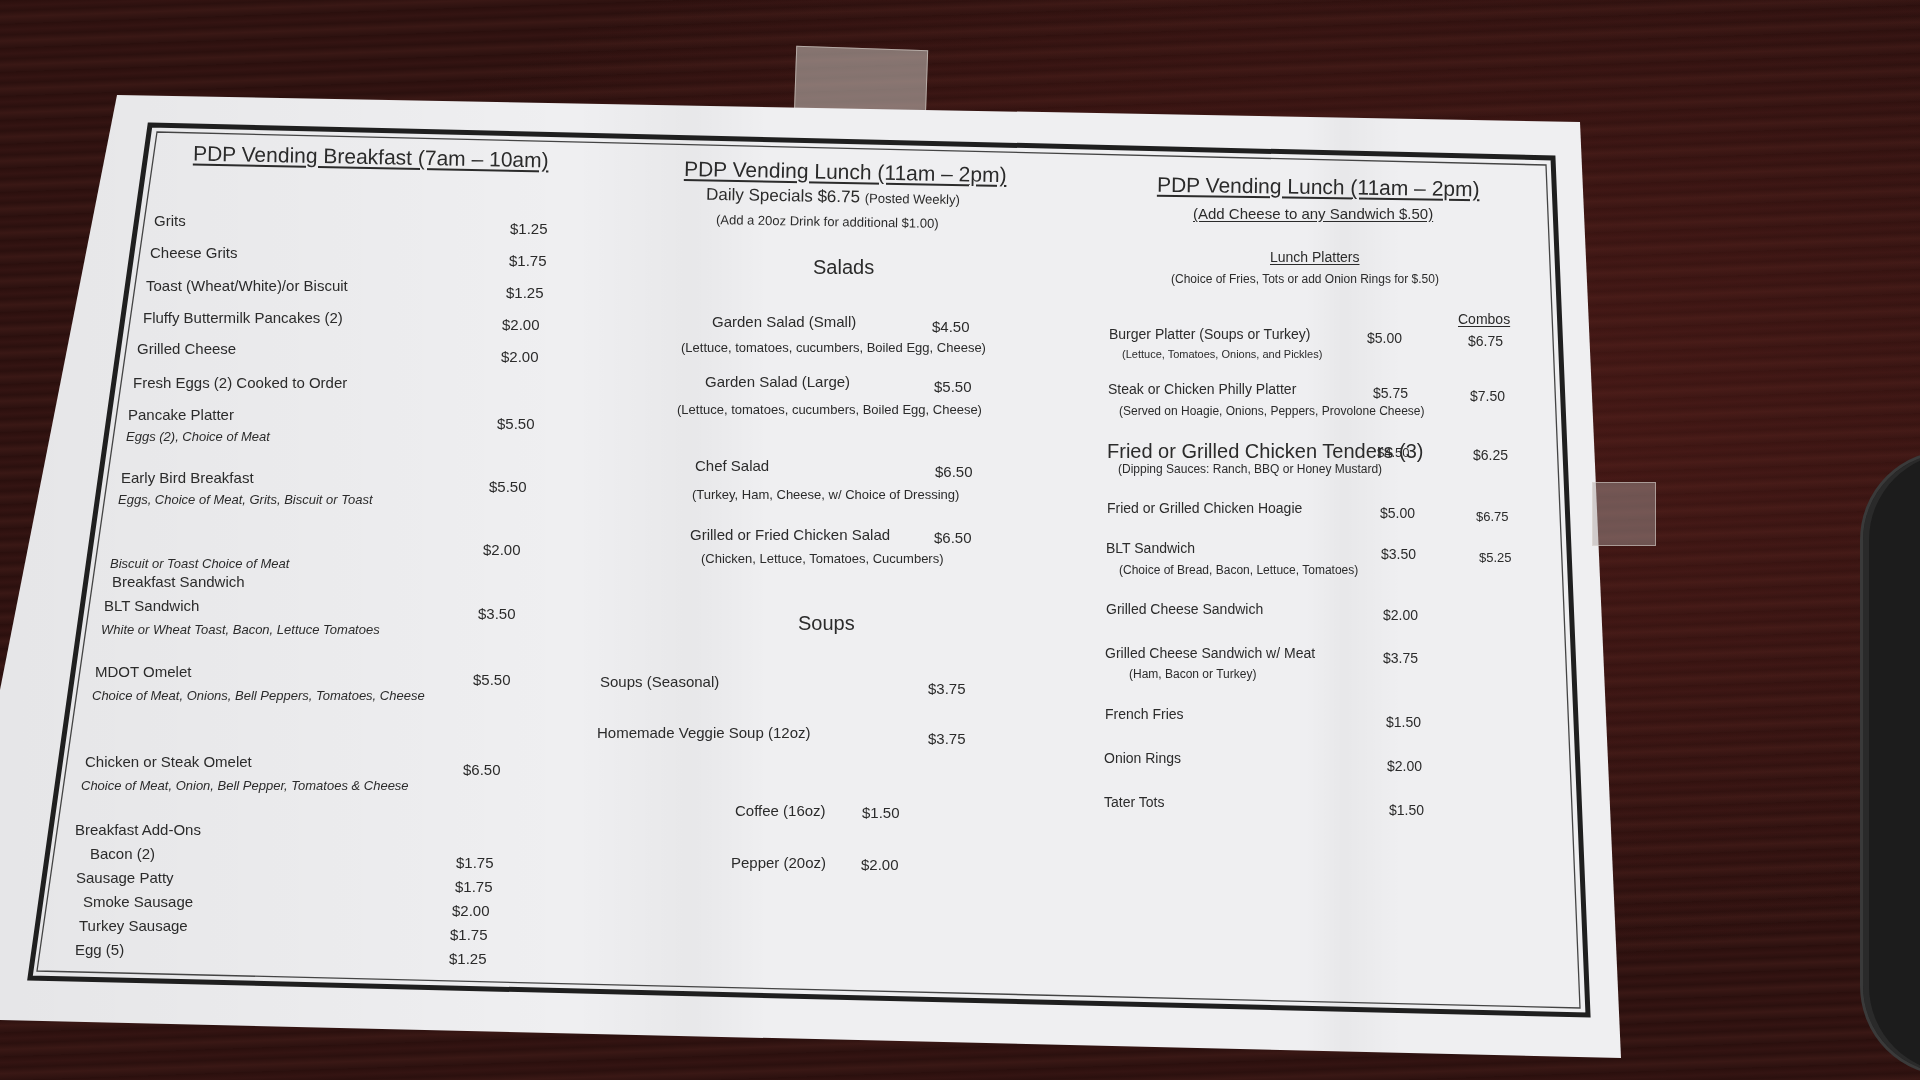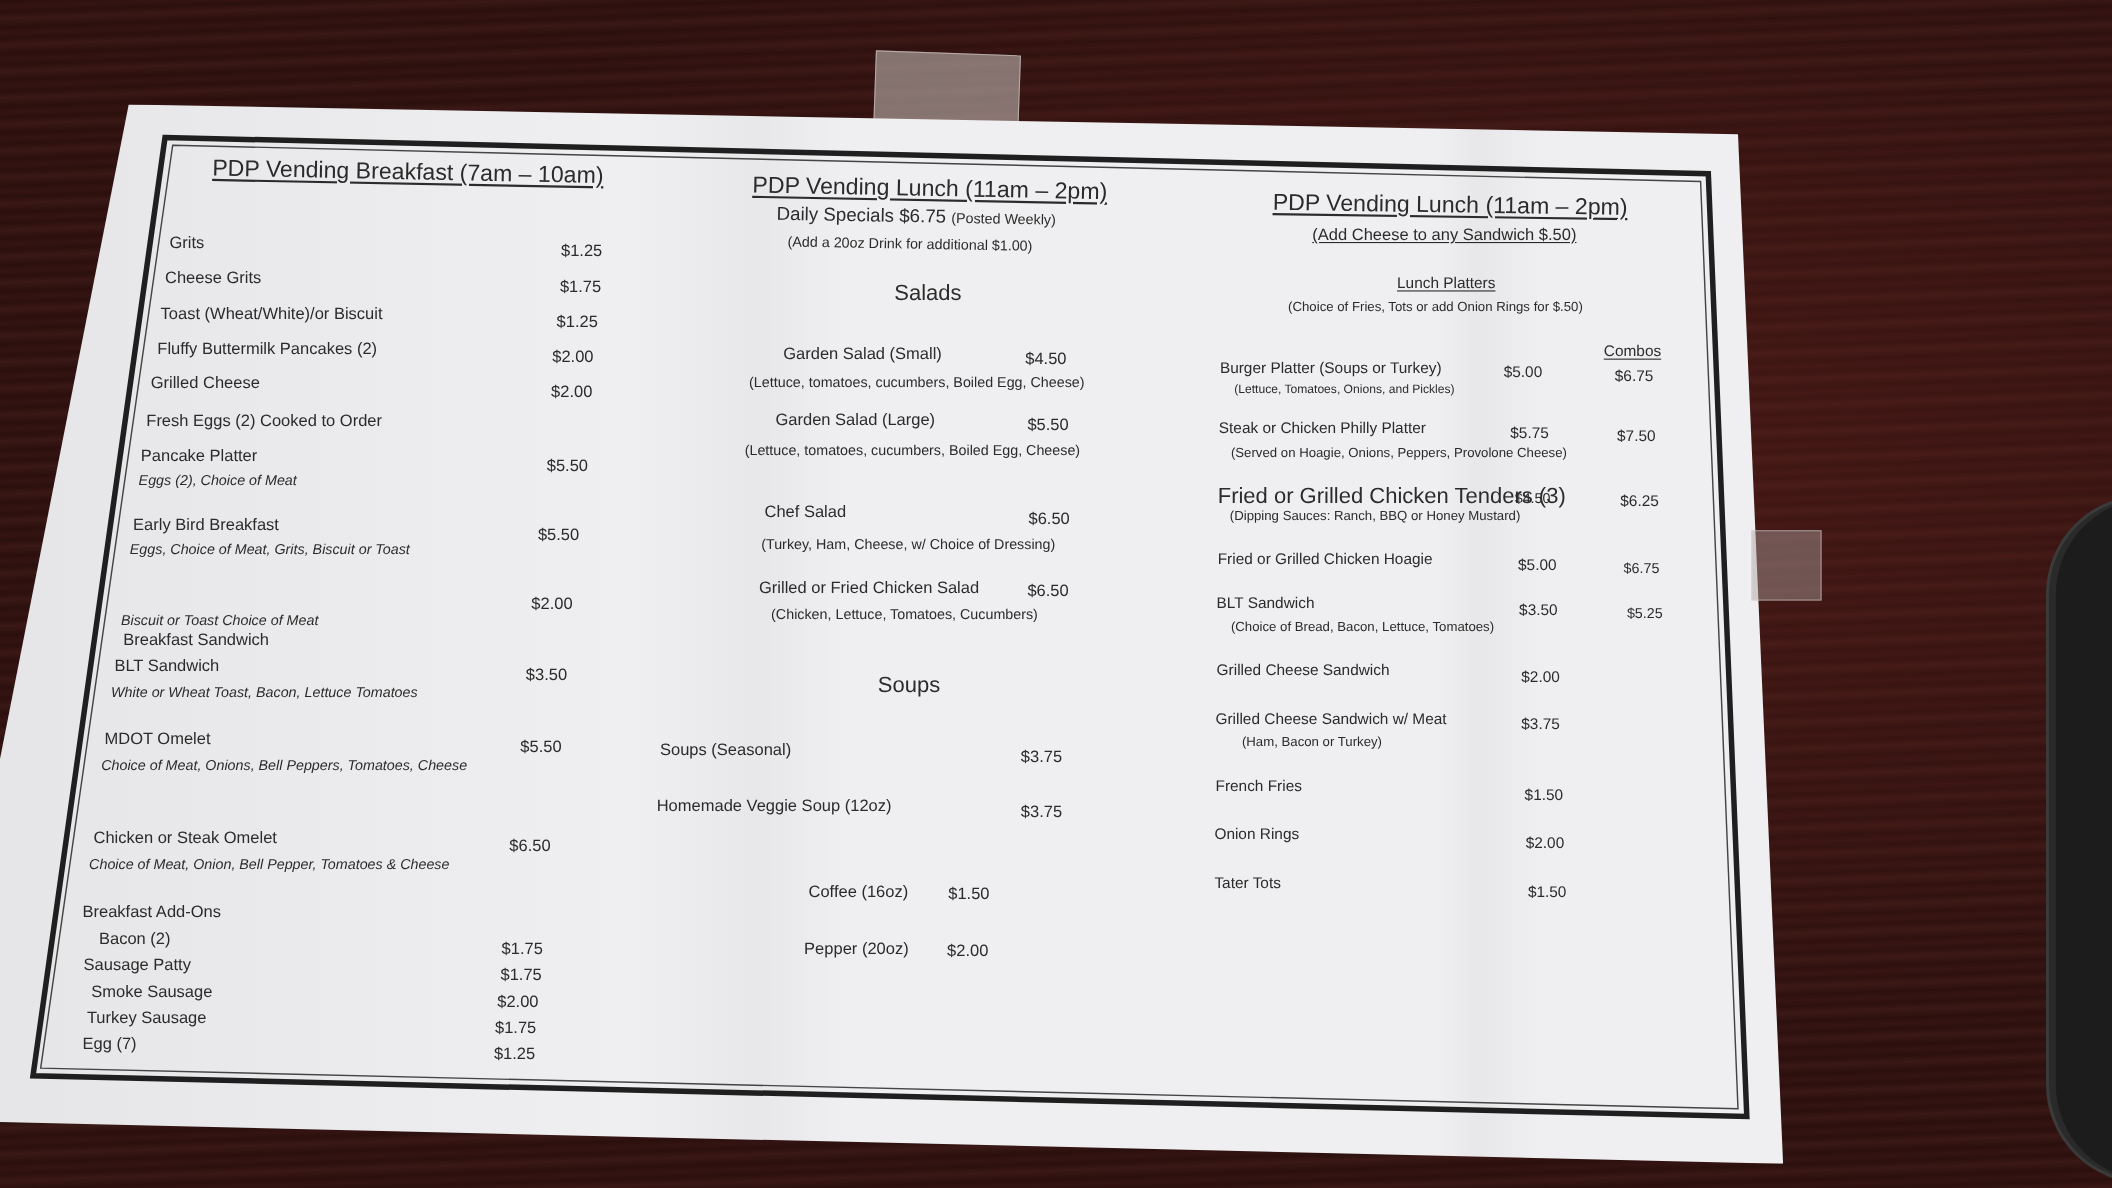--- a/index.html
+++ b/index.html
@@ -99,21 +99,21 @@
 
   <div class="t item" style="left:75px;top:821px;">Breakfast Add-Ons</div>
   <div class="t item" style="left:90px;top:845px;">Bacon (2)</div>
   <div class="t price" style="left:456px;top:854px;">$1.75</div>
   <div class="t item" style="left:76px;top:869px;">Sausage Patty</div>
   <div class="t price" style="left:455px;top:878px;">$1.75</div>
   <div class="t item" style="left:83px;top:893px;">Smoke Sausage</div>
   <div class="t price" style="left:452px;top:902px;">$2.00</div>
   <div class="t item" style="left:79px;top:917px;">Turkey Sausage</div>
   <div class="t price" style="left:450px;top:926px;">$1.75</div>
-  <div class="t item" style="left:75px;top:941px;">Egg (7)</div>
+  <div class="t item" style="left:75px;top:941px;">Egg (5)</div>
   <div class="t price" style="left:449px;top:950px;">$1.25</div>
 </div>
 
 <div>
   <div class="t h1" style="left:684px;top:160px;transform:rotate(1.1deg);">PDP Vending Lunch (11am – 2pm)</div>
   <div class="t h2" style="left:706px;top:187px;transform:rotate(1deg);">
     <span>Daily Specials $6.75</span>
     <span class="sub">(Posted Weekly)</span>
   </div>
   <div class="t sub" style="left:716px;top:214px;transform:rotate(1deg);">(Add a 20oz Drink for additional $1.00)</div>

